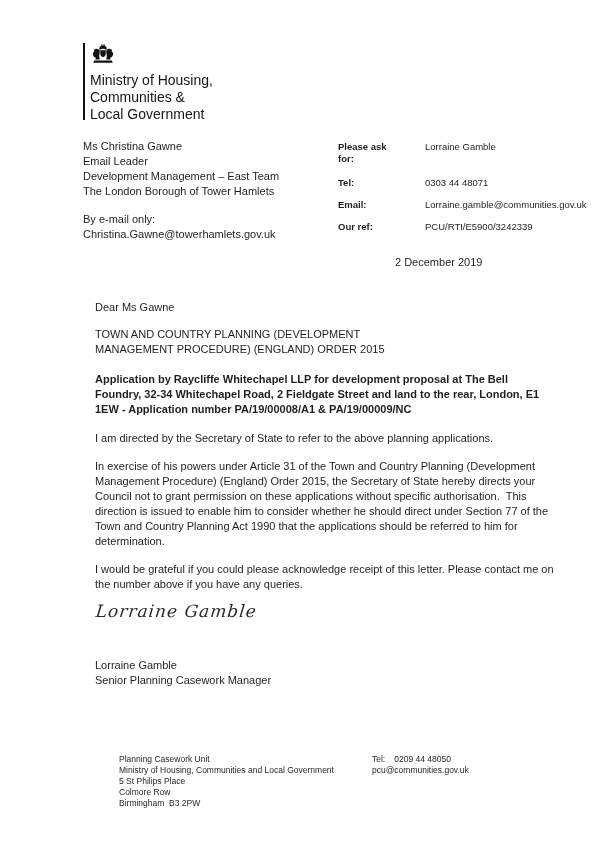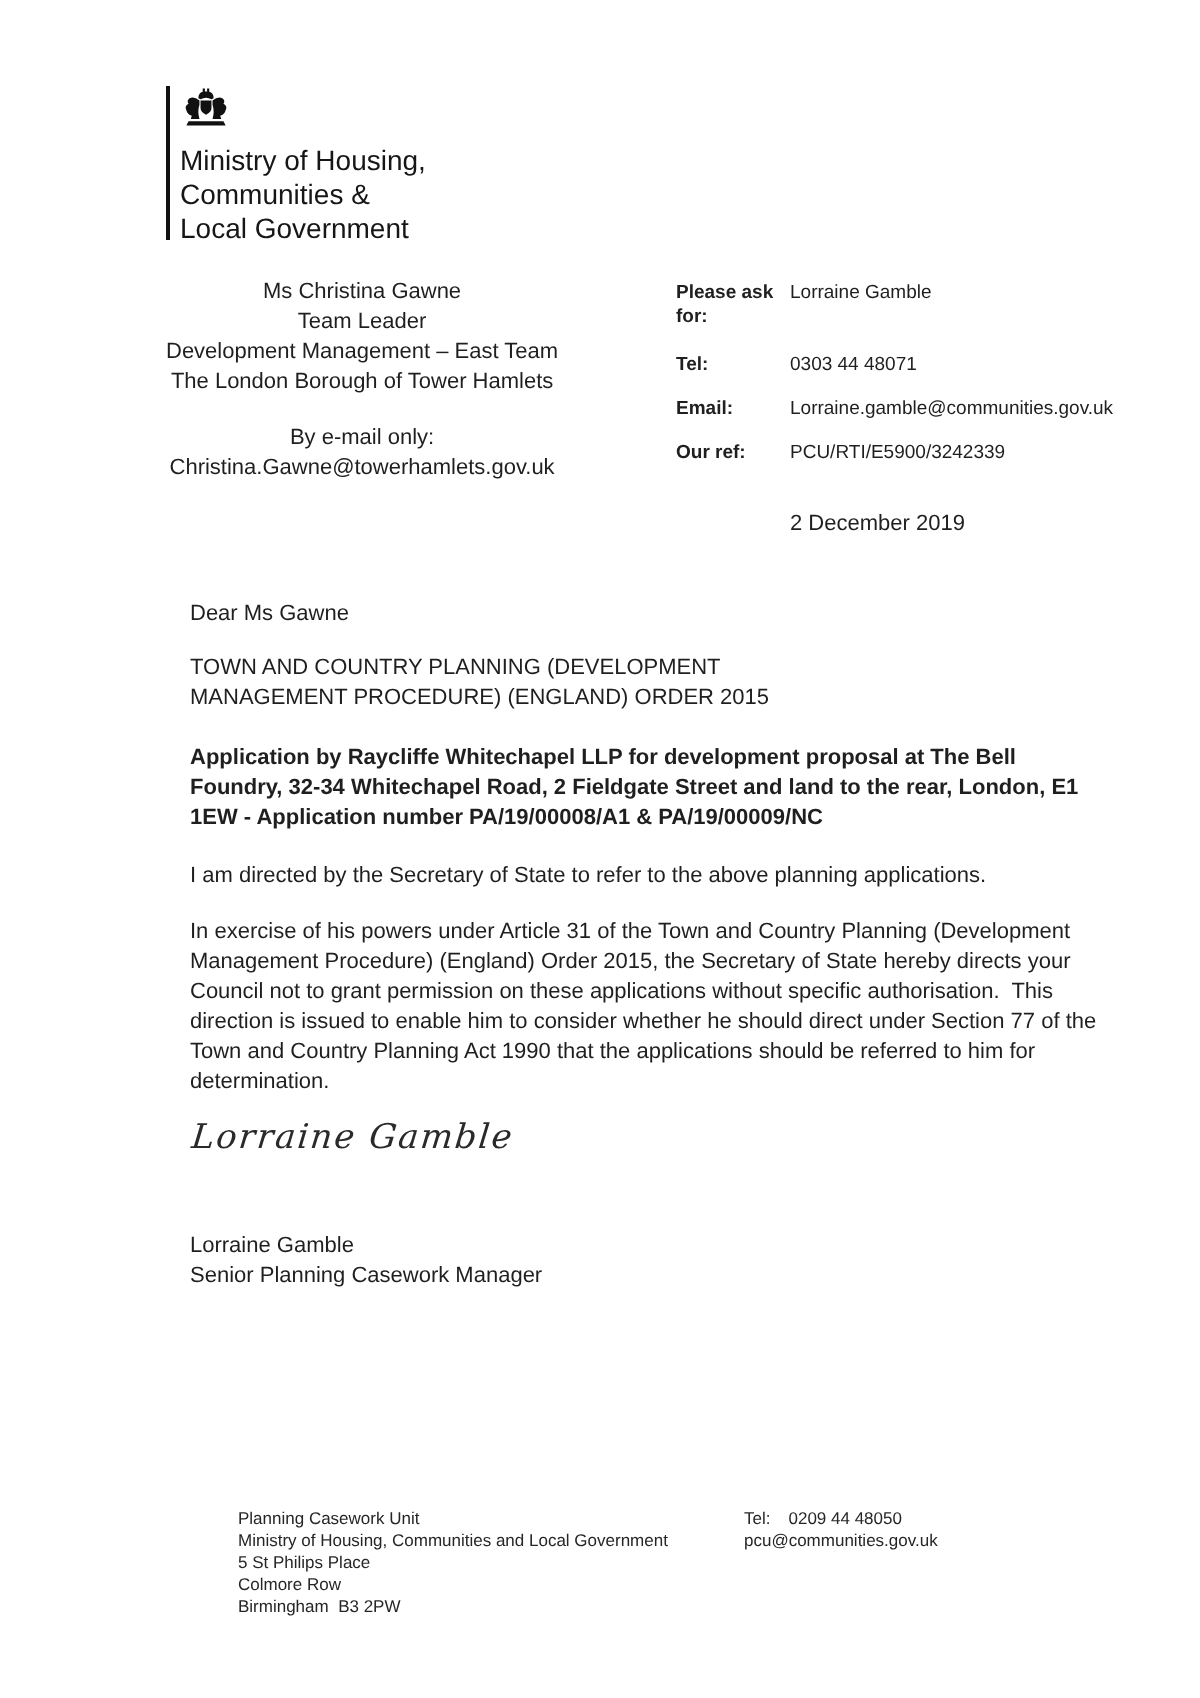--- a/index.html
+++ b/index.html
@@ -12,25 +12,25 @@
     color:#1f1f1f;
     overflow:hidden;
   }
   
   .logo{position:absolute;top:43px;left:83px;display:flex;}
   .logo-bar{width:2px;height:77px;background:#111;margin-right:5px;}
   .logo-content{padding-top:1px;}
   .crest{display:block;margin-bottom:9px;margin-left:1px;line-height:0;}
   .dept-line{font-size:14px;line-height:17px;color:#161616;}
   
-  .recipient{position:absolute;top:139px;left:83px;font-size:11px;line-height:15px;text-align:center;}
+  .recipient{position:absolute;top:139px;left:83px;font-size:11px;line-height:15px;}
   .recipient .gap{height:13px;}
   
   .contact{position:absolute;top:141px;left:338px;font-size:9.5px;line-height:12px;}
-  .contact-row{display:flex;margin-bottom:10px;}
+  .contact-row{display:flex;margin-bottom:10px;gap:30px;}
   .contact-row.first{margin-bottom:12px;}
   .contact-label{width:57px;font-weight:bold;flex:0 0 57px;}
   .contact-value{white-space:nowrap;}
   
   .date{position:absolute;top:256px;left:395px;font-size:11px;}
   
   .body{position:absolute;top:300px;left:95px;width:462px;font-size:11px;line-height:15px;}
   .body p{margin:0;white-space:pre-wrap;}
   .salutation{margin-bottom:12px !important;}
   .subject{font-weight:normal;max-width:340px;margin-bottom:15px !important;}
@@ -75,21 +75,21 @@
         </svg>
       </span>
       <div class="dept-line">Ministry of Housing,</div>
       <div class="dept-line">Communities &amp;</div>
       <div class="dept-line">Local Government</div>
     </div>
   </div>
 
   <div class="recipient">
     <div>Ms Christina Gawne</div>
-    <div>Team Leader</div>
+    <div>Email Leader</div>
     <div>Development Management – East Team</div>
     <div>The London Borough of Tower Hamlets</div>
     <div class="gap"></div>
     <div>By e-mail only:</div>
     <div>Christina.Gawne@towerhamlets.gov.uk</div>
   </div>
 
   <div class="contact">
     <div class="contact-row first">
       <div class="contact-label">Please ask for:</div>
@@ -110,20 +110,21 @@
   </div>
 
   <div class="date">2 December 2019</div>
 
   <div class="body">
     <p class="salutation">Dear Ms Gawne</p>
     <p class="subject">TOWN AND COUNTRY PLANNING (DEVELOPMENT MANAGEMENT PROCEDURE) (ENGLAND) ORDER 2015</p>
     <p class="application">Application by Raycliffe Whitechapel LLP for development proposal at The Bell Foundry, 32-34 Whitechapel Road, 2 Fieldgate Street and land to the rear, London, E1 1EW - Application number PA/19/00008/A1 &amp; PA/19/00009/NC</p>
     <p class="para">I am directed by the Secretary of State to refer to the above planning applications.</p>
     <p class="para">In exercise of his powers under Article 31 of the Town and Country Planning (Development Management Procedure) (England) Order 2015, the Secretary of State hereby directs your Council not to grant permission on these applications without specific authorisation.  This direction is issued to enable him to consider whether he should direct under Section 77 of the Town and Country Planning Act 1990 that the applications should be referred to him for determination.</p>
+    <p class="para para-last">I would be grateful if you could please acknowledge receipt of this letter. Please contact me on the number above if you have any queries.</p>
     <p class="signature">Lorraine Gamble</p>
     <p class="sig-name">Lorraine Gamble</p>
     <p class="sig-name">Senior Planning Casework Manager</p>
   </div>
 
   <div class="footer-left">
     <div>Planning Casework Unit</div>
     <div>Ministry of Housing, Communities and Local Government</div>
     <div>5 St Philips Place</div>
     <div>Colmore Row</div>

